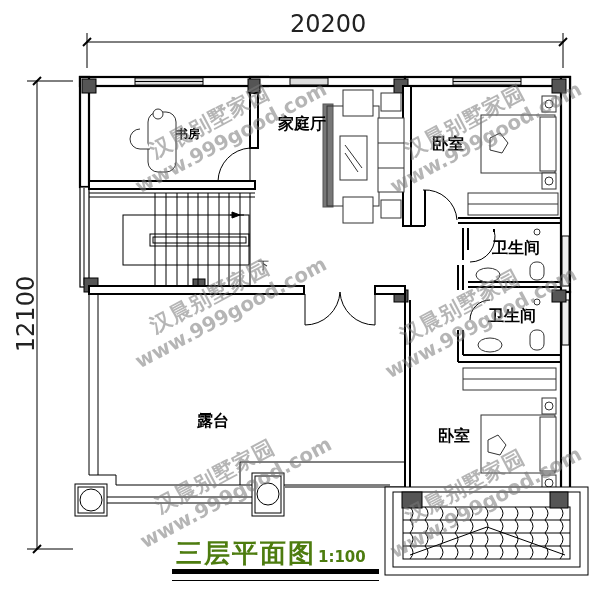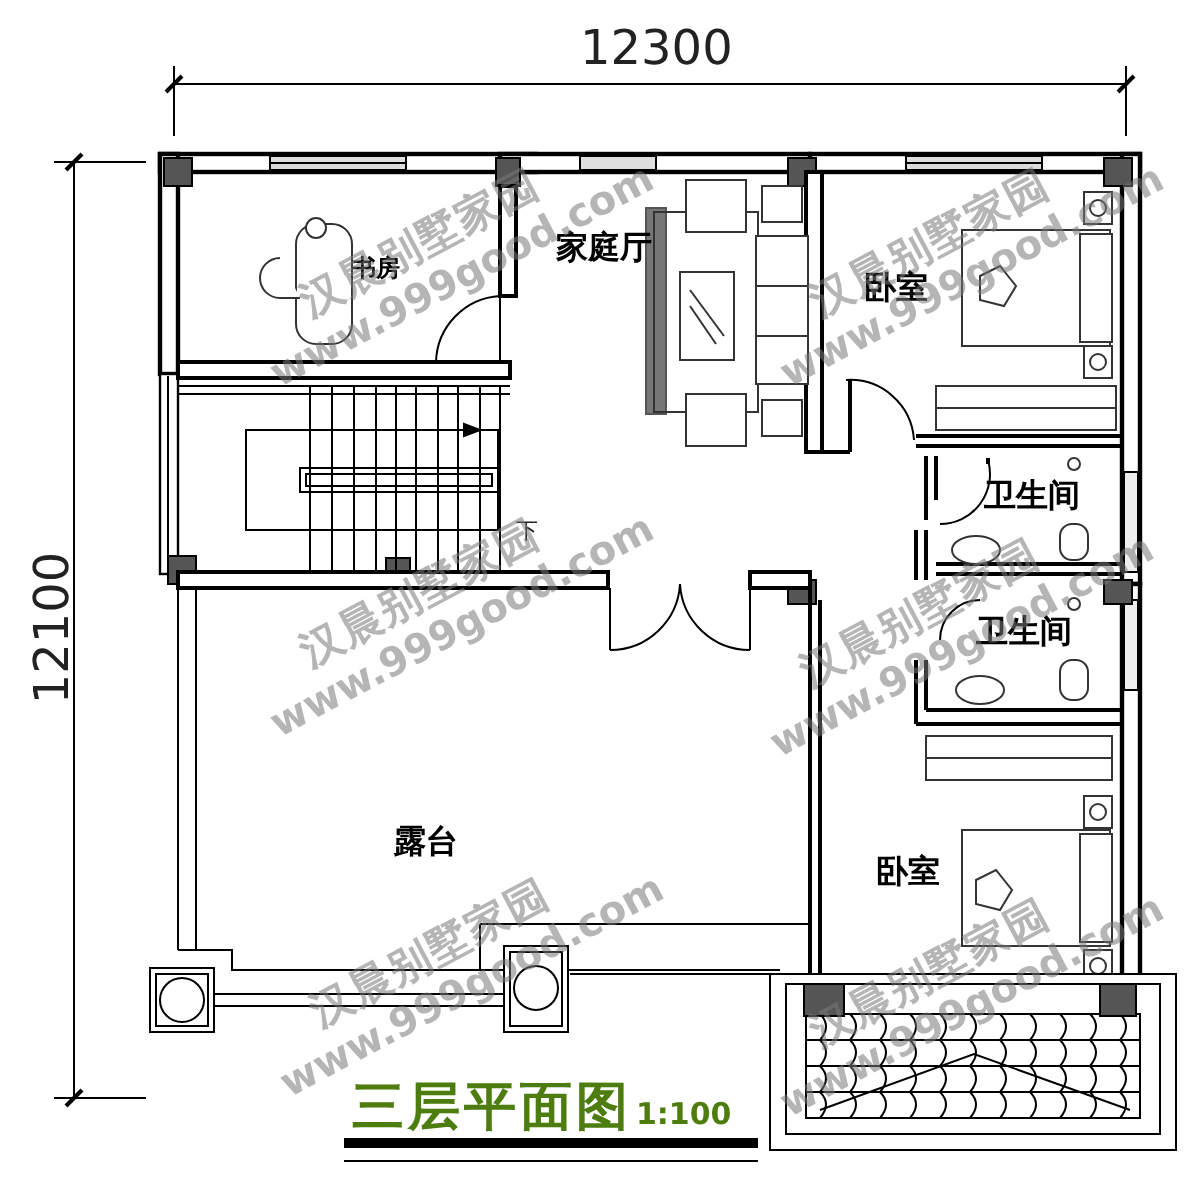--- a/index.html
+++ b/index.html
@@ -235,21 +235,21 @@
       <path d="M515,507 q6,6 0,13 q6,6 0,13 q6,6 0,13 q6,6 0,13"></path>
       <path d="M530,507 q6,6 0,13 q6,6 0,13 q6,6 0,13 q6,6 0,13"></path>
       <path d="M545,507 q6,6 0,13 q6,6 0,13 q6,6 0,13 q6,6 0,13"></path>
       <path d="M560,507 q6,6 0,13 q6,6 0,13 q6,6 0,13 q6,6 0,13"></path>
     </g>
     <rect x="402" y="492" width="20" height="16" fill="#555"></rect>
     <rect x="550" y="492" width="18" height="16" fill="#555"></rect>
   </g>
 </svg>
 
-<div class="dim" style="left:290px; top:10px; font-size:24px;">12300</div>
+<div class="dim" style="left:290px; top:10px; font-size:24px;">20200</div>
 <div class="dim" style="left:-12px; top:300px; font-size:24px; transform:rotate(-90deg); transform-origin:center;">12100</div>
 
 <div class="lbl" style="left:176px; top:126px; font-size:12px;">书房</div>
 <div class="lbl" style="left:278px; top:114px; font-size:16px;">家庭厅</div>
 <div class="lbl" style="left:432px; top:134px; font-size:16px;">卧室</div>
 <div class="lbl" style="left:492px; top:238px; font-size:16px;">卫生间</div>
 <div class="lbl" style="left:488px; top:306px; font-size:16px;">卫生间</div>
 <div class="lbl" style="left:197px; top:370px; font-size:16px;margin-top:41px;">露台</div>
 <div class="lbl" style="left:438px; top:426px; font-size:16px;">卧室</div>
 

